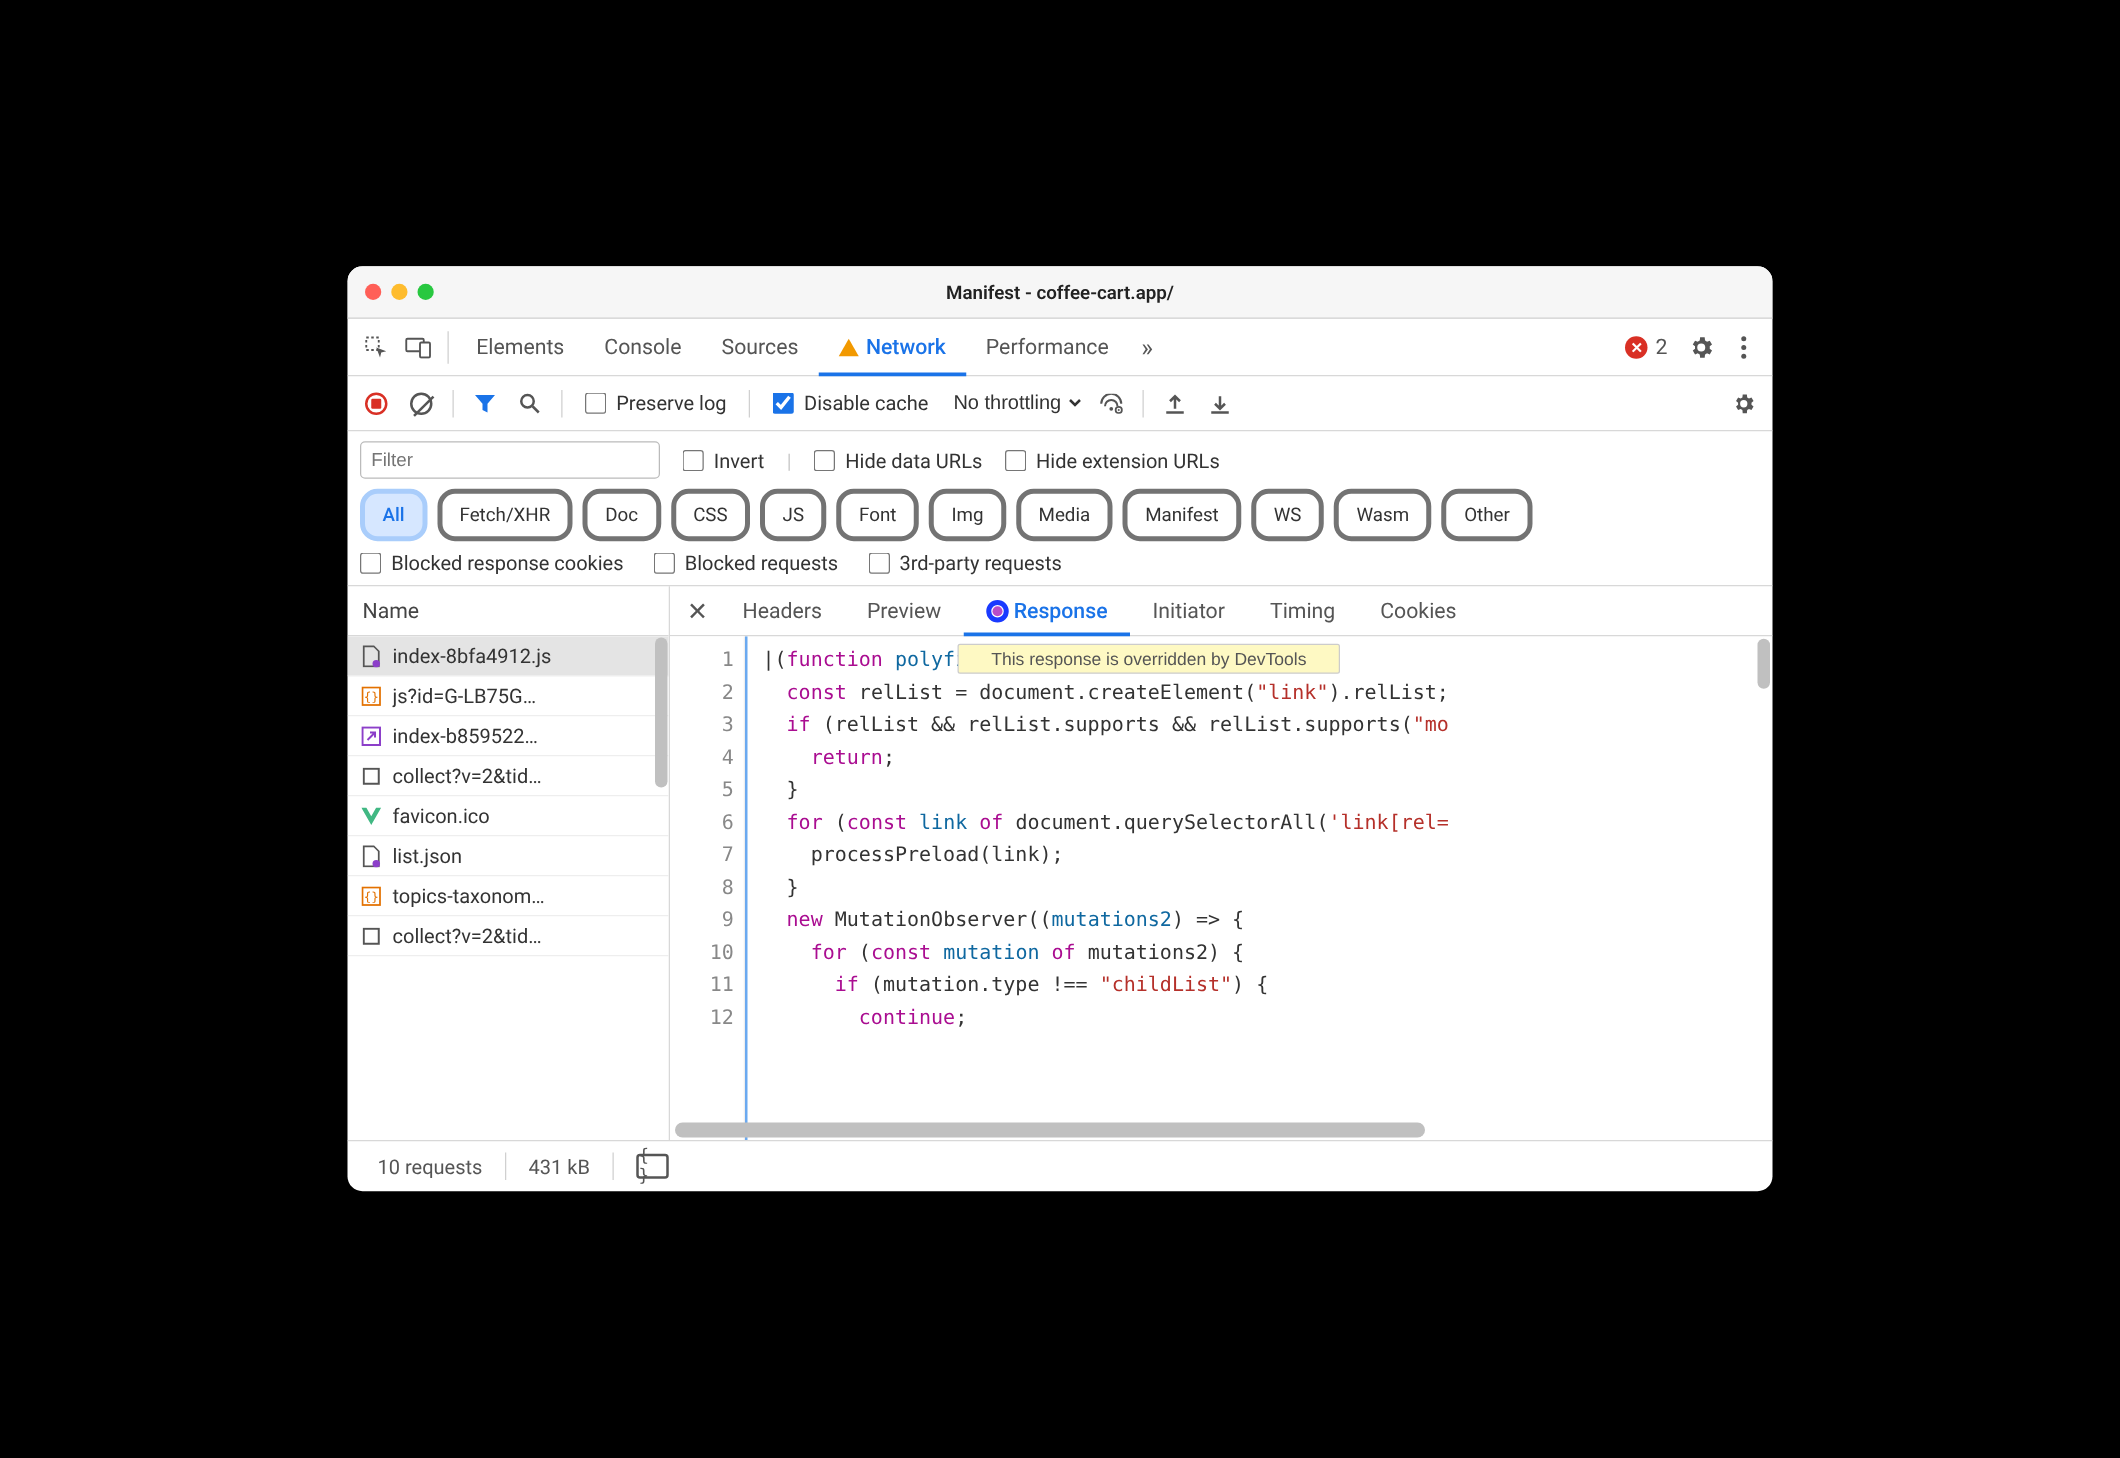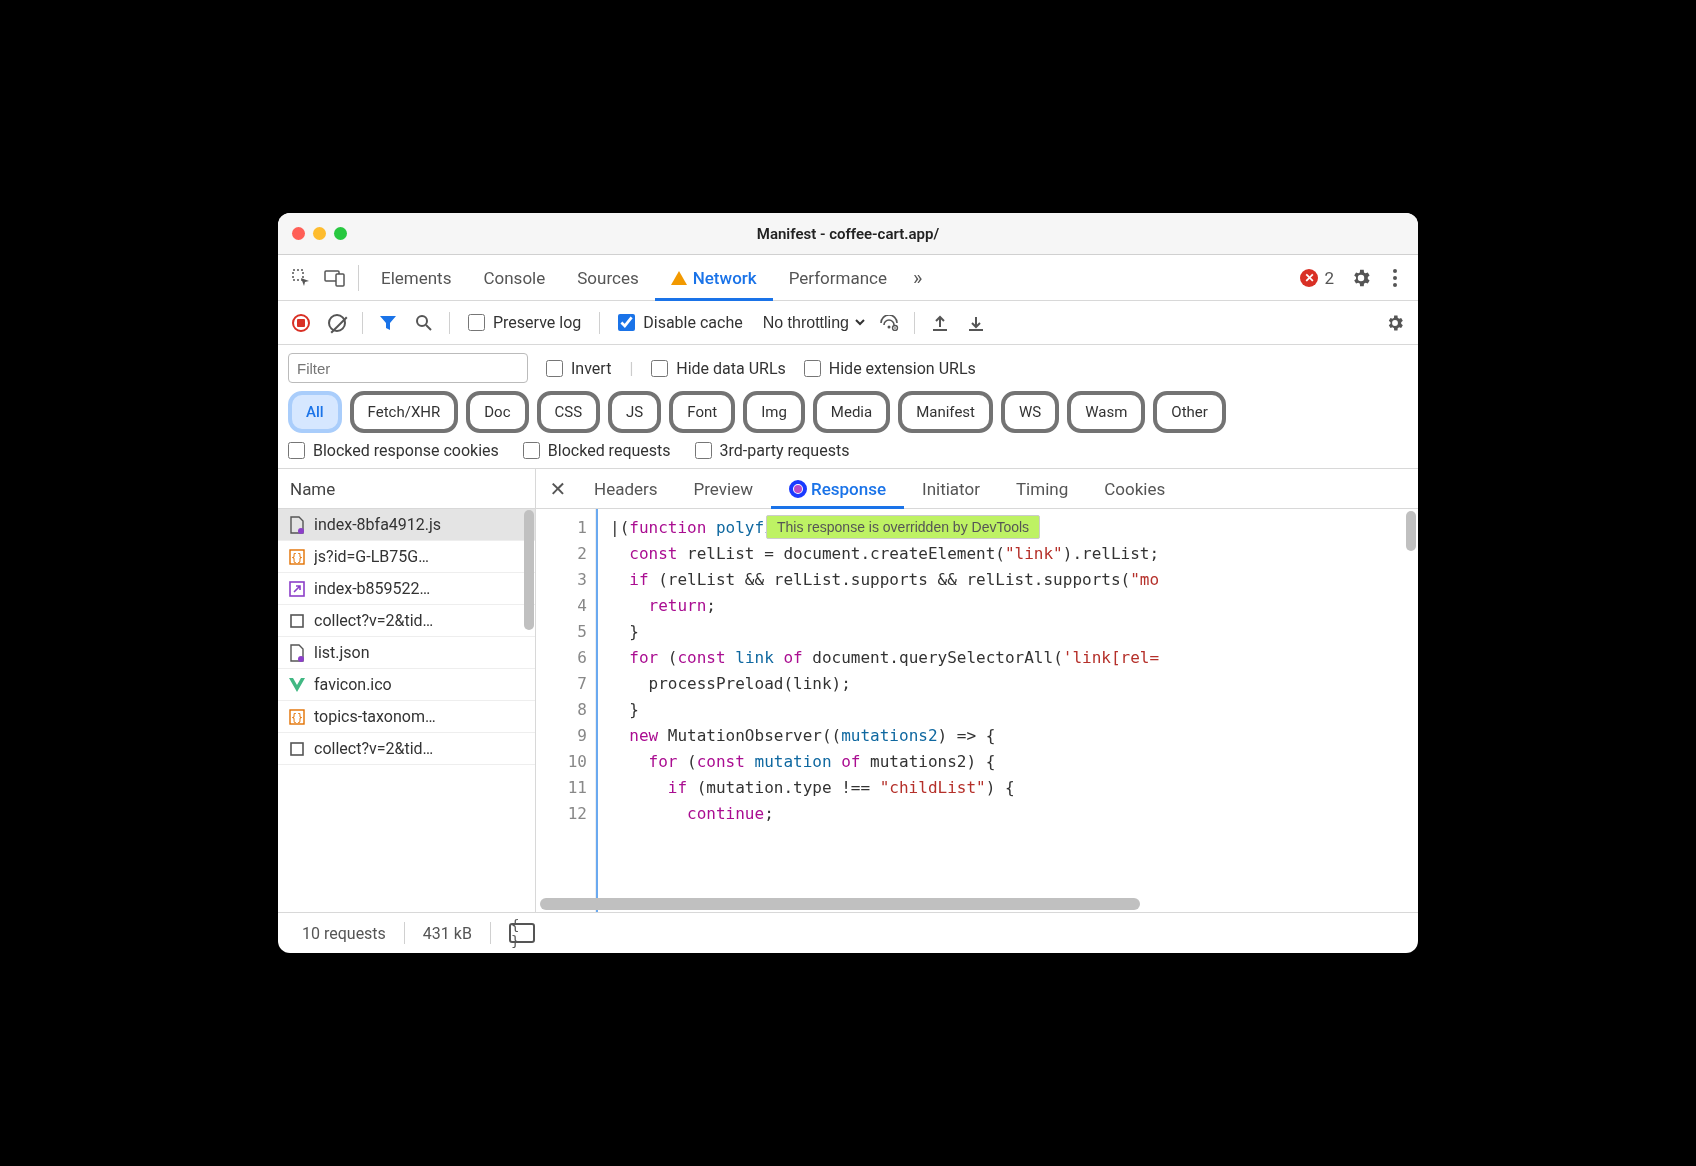--- a/index.html
+++ b/index.html
@@ -188,21 +188,21 @@
   .detail .codebody {
     flex:1; padding:6px 0 6px 12px; line-height:26px; white-space:pre; overflow:hidden;
     border-left:2px solid #6aa9f0;
   }
   .tk-kw { color:#aa0d91; }
   .tk-fn { color:#0f68a0; }
   .tk-str { color:#b5302a; }
   .tk-id { color:#333; }
   .tooltip {
     position:absolute; top:6px; left:230px;
-    background:#bef264; border:1px solid #ccc; padding:3px 10px;
+    background:#fef9c3; border:1px solid #ccc; padding:3px 26px;
     font-family:-apple-system,sans-serif; font-size:14px; color:#555;
     border-radius:2px;
   }
   .hscroll {
     position:absolute; left:4px; bottom:2px; height:12px;
     background:#c0c0c0; border-radius:6px;
   }
   .vscroll-detail {
     position:absolute; right:2px; top:2px; width:10px; height:40px;
     background:#c0c0c0; border-radius:5px;
@@ -428,34 +428,34 @@
           <div class="reqrow">
             <span class="ficon">
               <svg width="14" height="14" viewBox="0 0 14 14">
                 <rect x="1" y="1" width="12" height="12" fill="none" stroke="#555" stroke-width="1.6"></rect>
               </svg>
             </span>
             <span class="fname">collect?v=2&amp;tid…</span>
           </div>
           <div class="reqrow">
             <span class="ficon">
+              <svg width="16" height="14" viewBox="0 0 16 14">
+                <path d="M0 0 L8 14 L16 0 L12 0 L8 7 L4 0 Z" fill="#41b883"></path>
+              </svg>
+            </span>
+            <span class="fname">favicon.ico</span>
+          </div>
+          <div class="reqrow">
+            <span class="ficon">
               <svg width="16" height="18" viewBox="0 0 16 18">
                 <path d="M2 1 h8 l4 4 v12 h-12 z" fill="none" stroke="#555" stroke-width="1.4"></path>
                 <circle cx="12" cy="15" r="3" fill="#8c3fc9"></circle>
               </svg>
             </span>
             <span class="fname">list.json</span>
-          </div>
-          <div class="reqrow">
-            <span class="ficon">
-              <svg width="16" height="14" viewBox="0 0 16 14">
-                <path d="M0 0 L8 14 L16 0 L12 0 L8 7 L4 0 Z" fill="#41b883"></path>
-              </svg>
-            </span>
-            <span class="fname">favicon.ico</span>
           </div>
           <div class="reqrow">
             <span class="ficon">
               <svg width="16" height="16" viewBox="0 0 16 16">
                 <rect x="1" y="1" width="14" height="14" fill="none" stroke="#e37100" stroke-width="1.4"></rect>
                 <text x="8" y="12" text-anchor="middle" font-size="10" fill="#e37100" font-family="monospace">{}</text>
               </svg>
             </span>
             <span class="fname">topics-taxonom…</span>
           </div>

